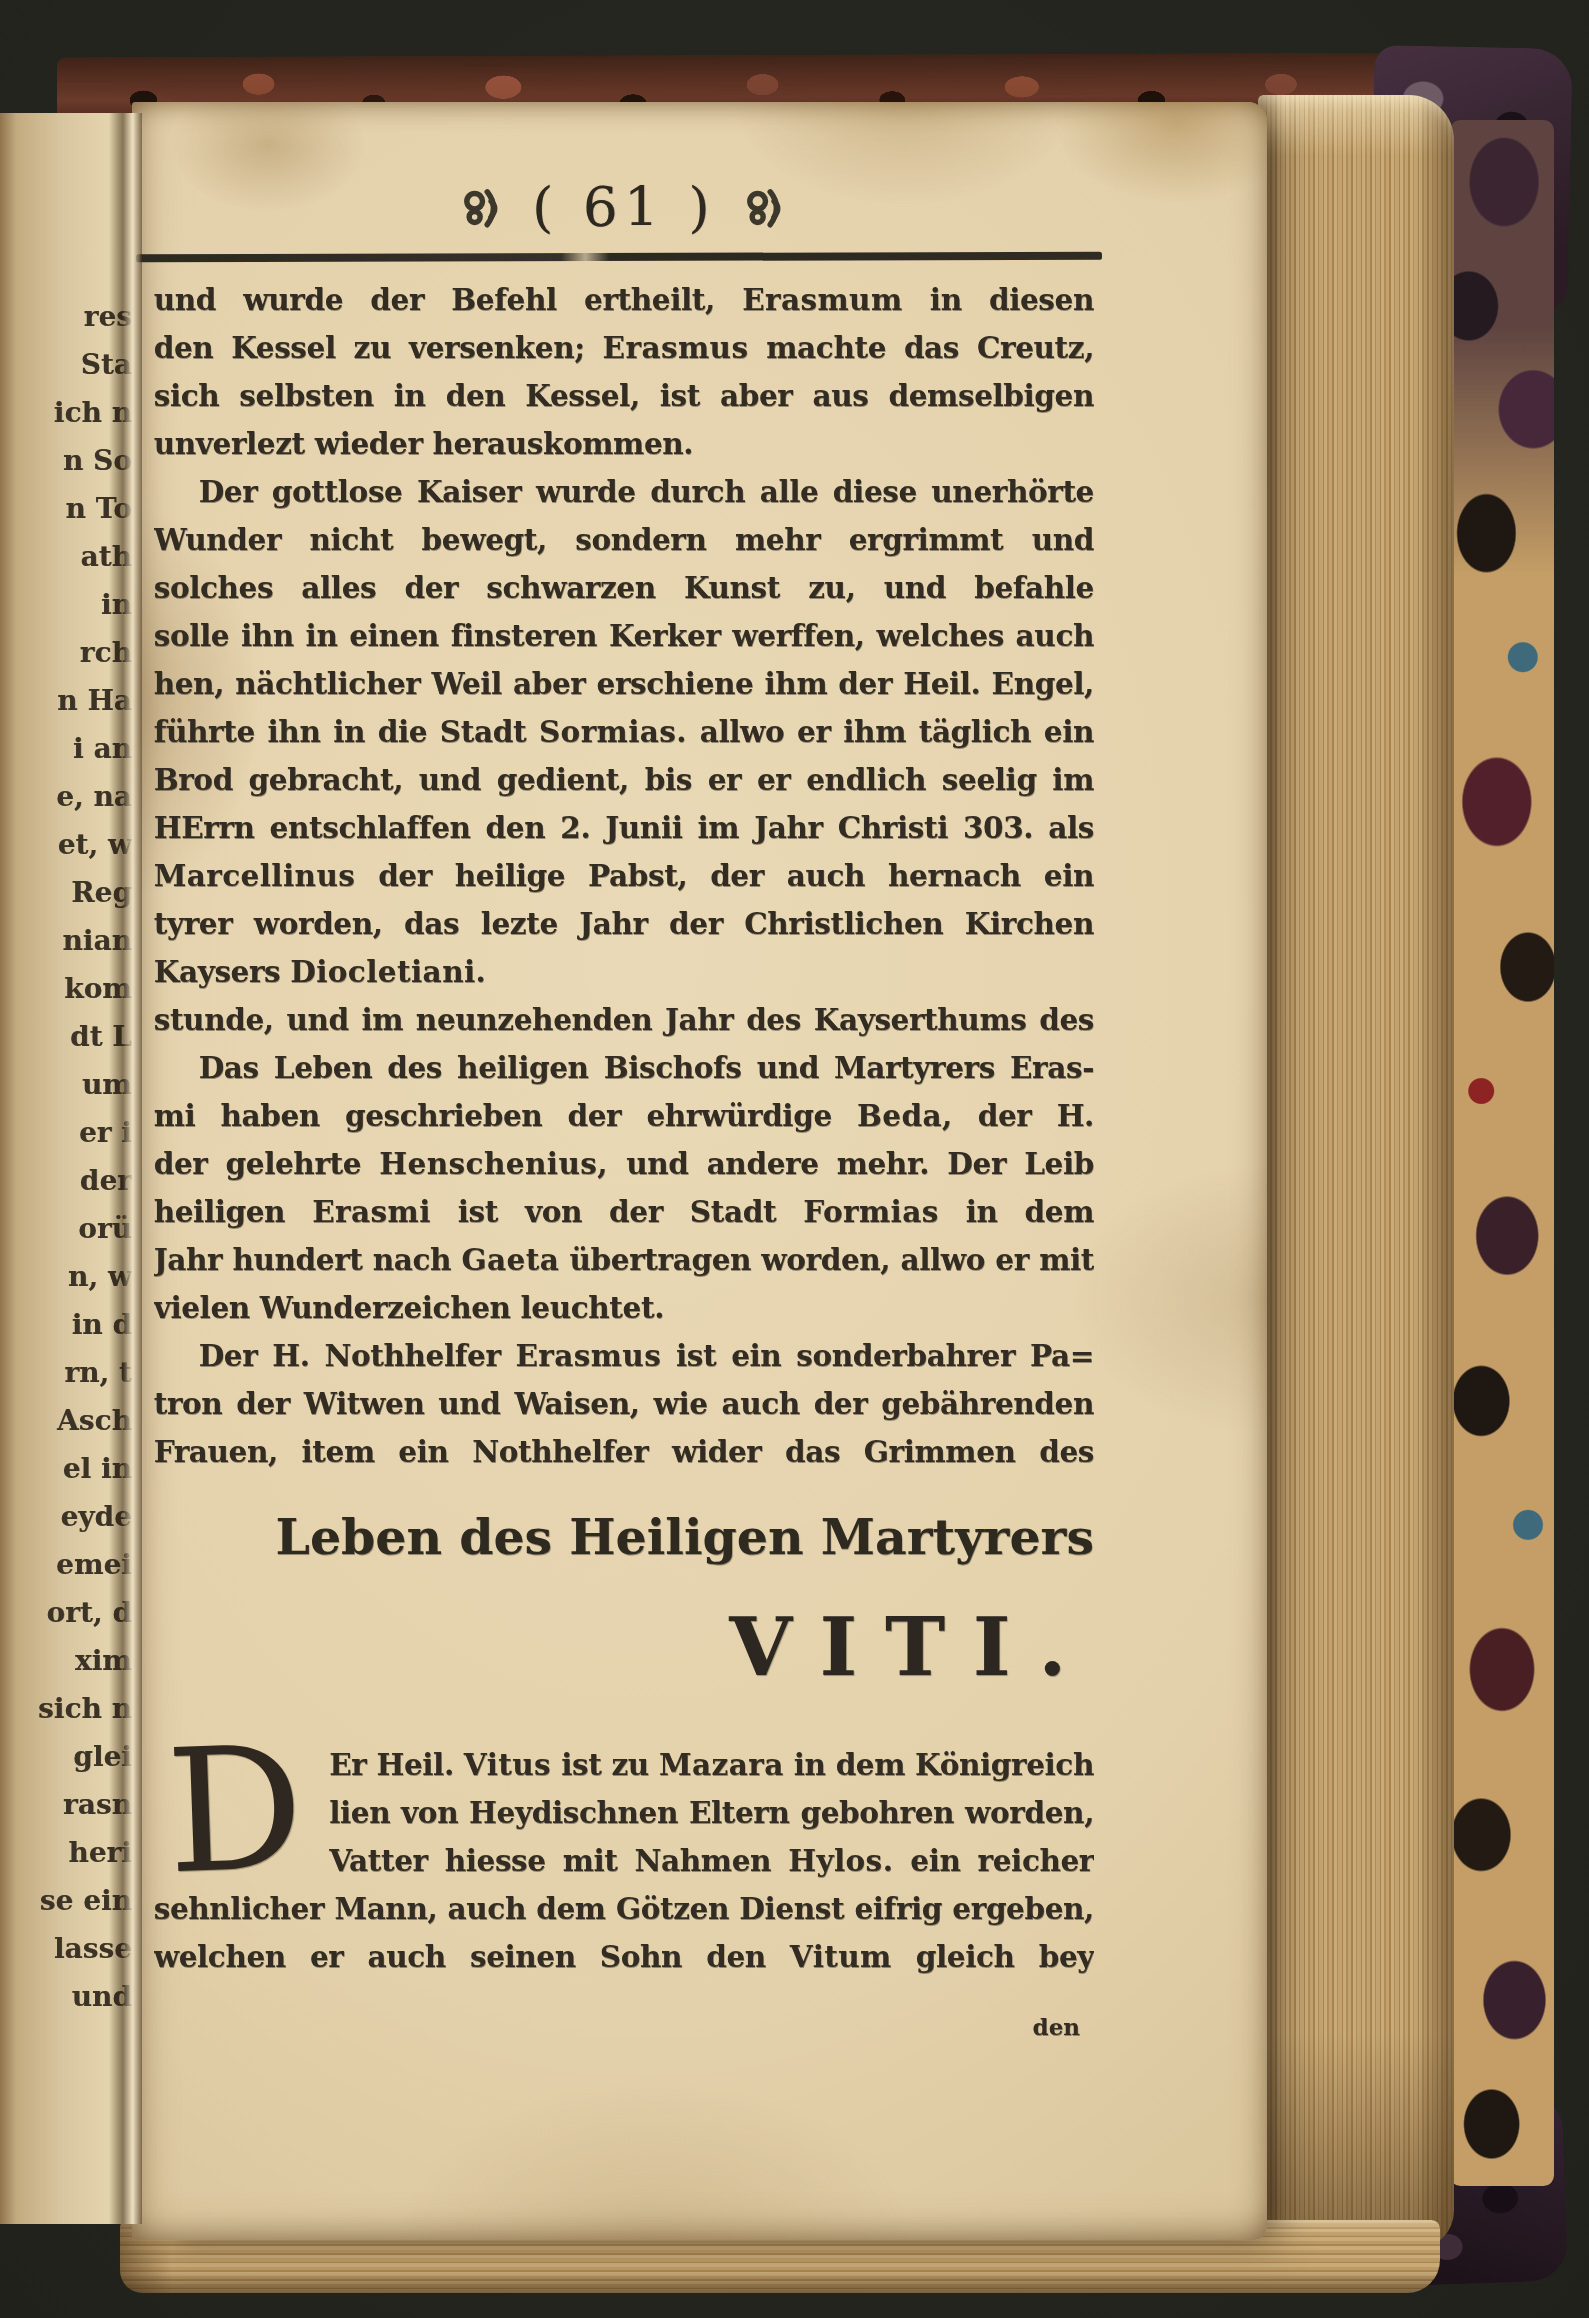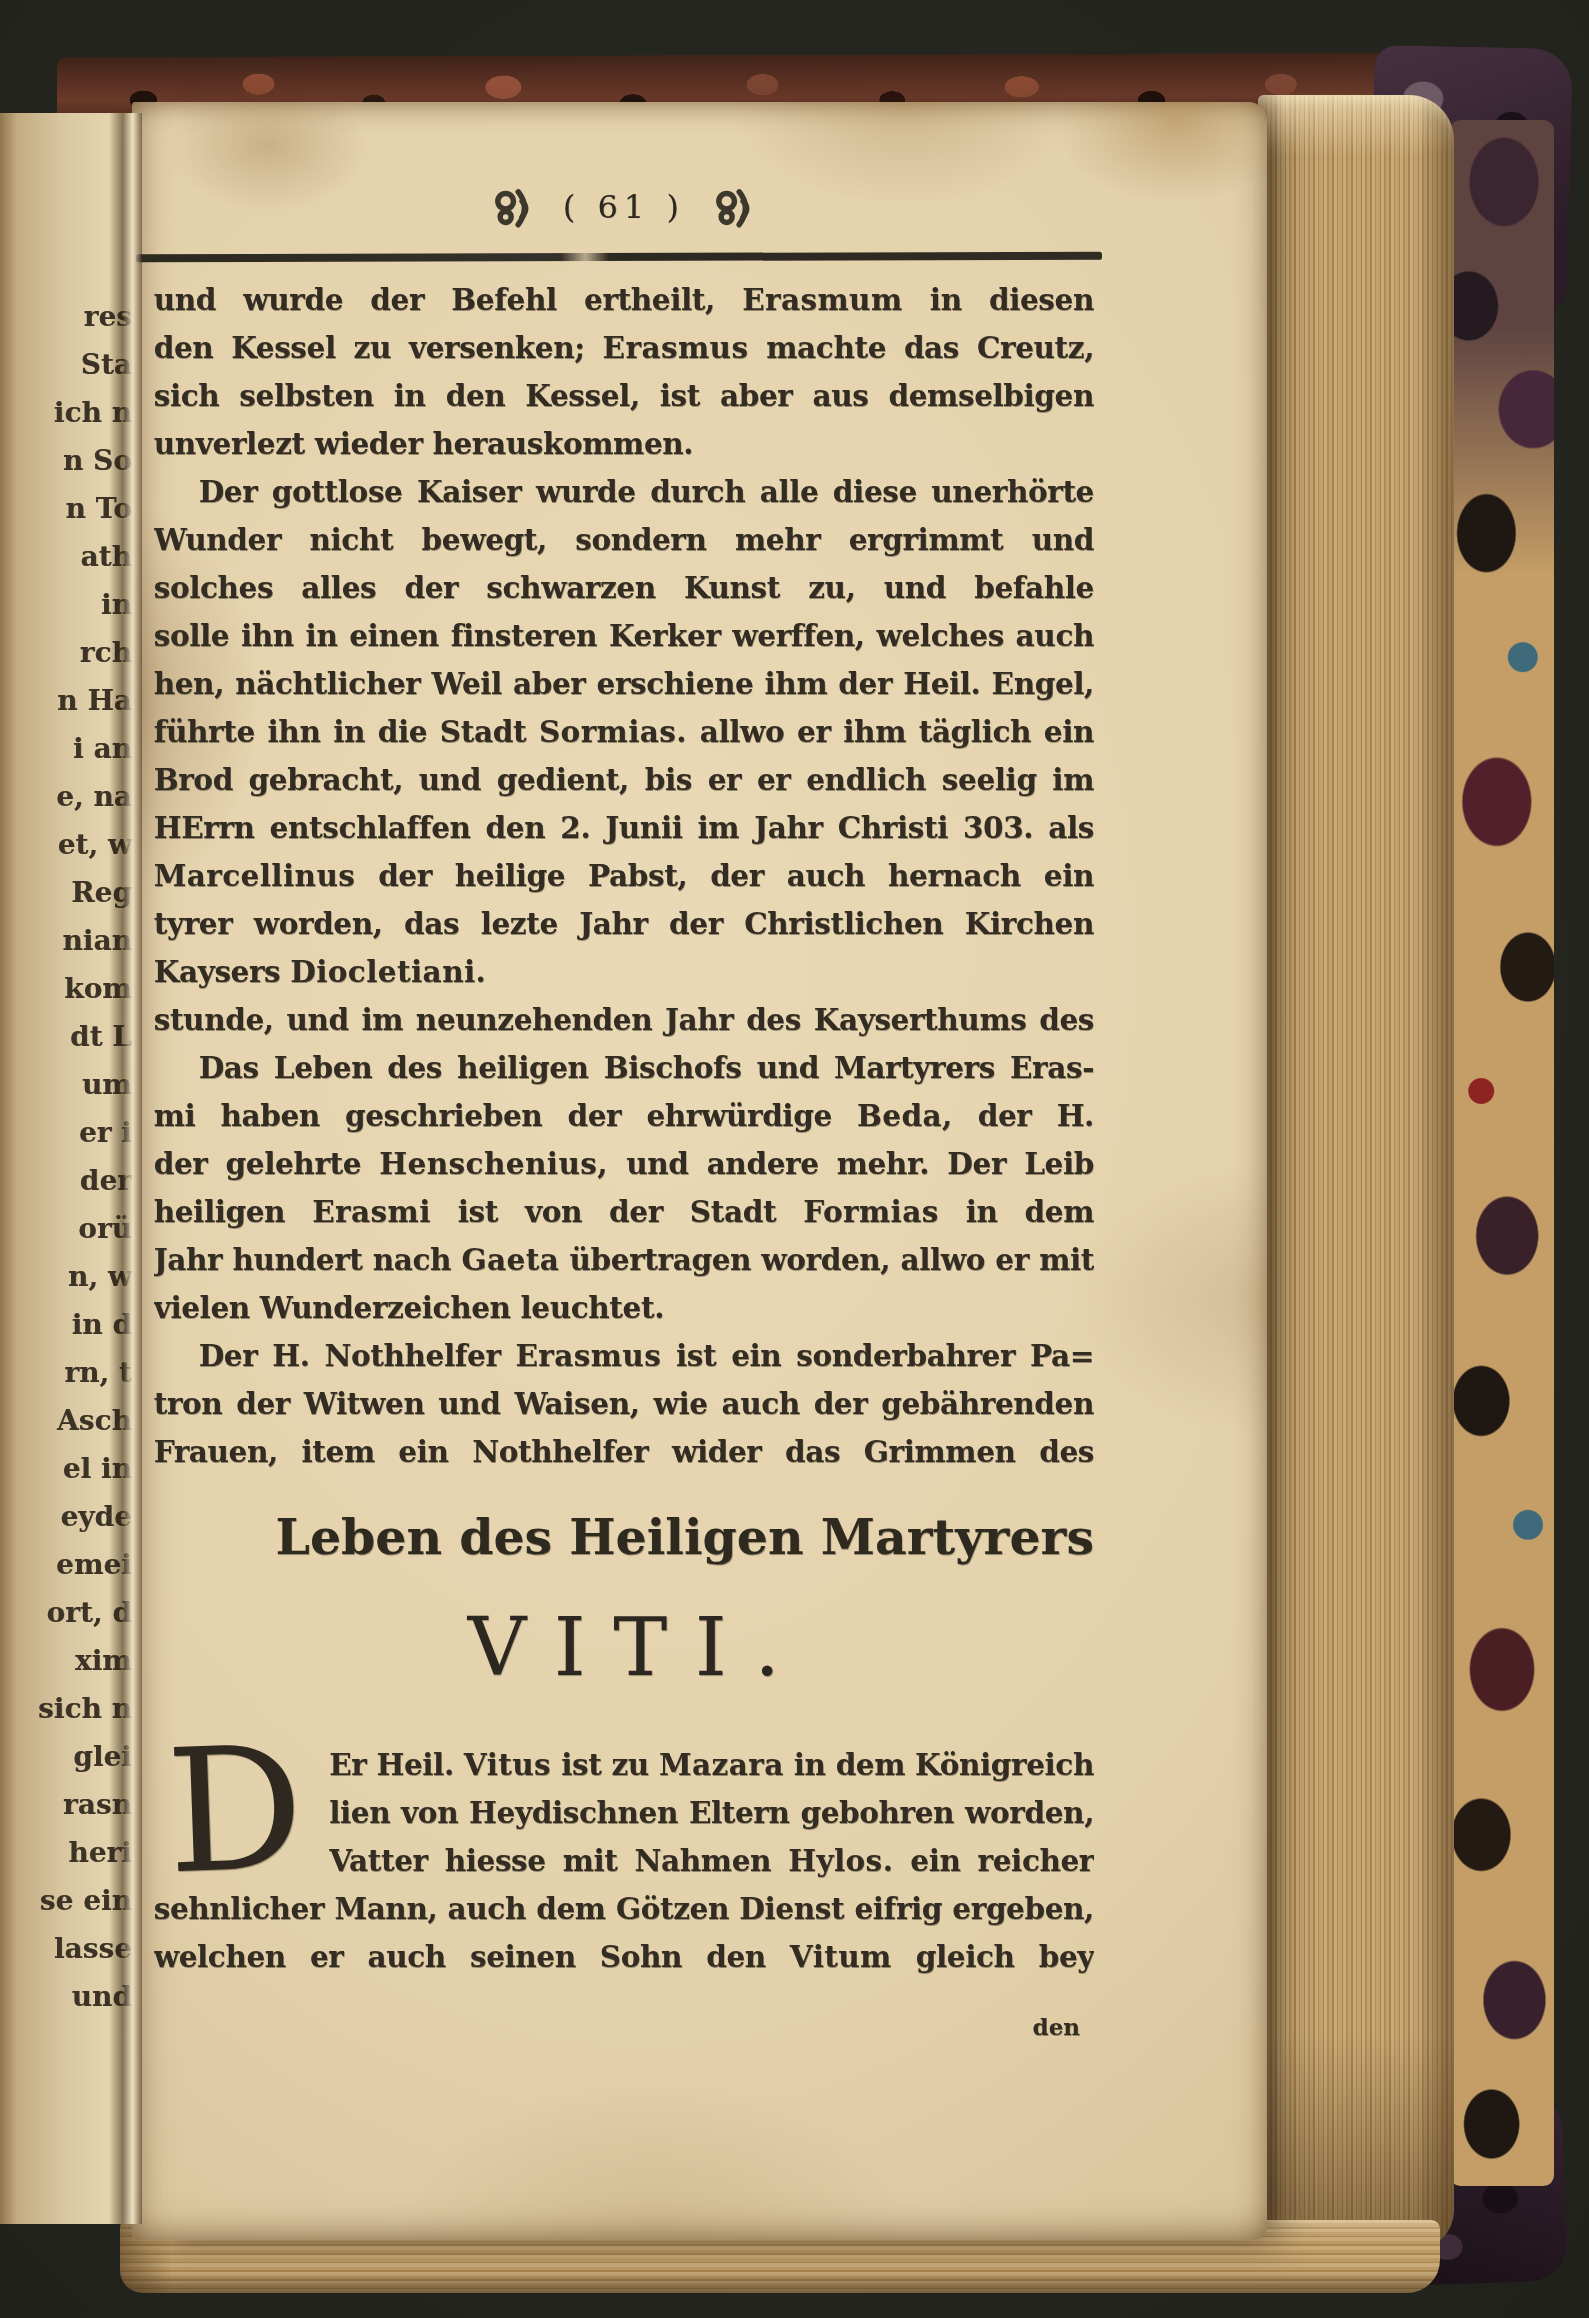--- a/index.html
+++ b/index.html
@@ -127,21 +127,21 @@
       radial-gradient(364px 225px at 46% 100%, rgba(140,100,50,0.16), transparent 70%),
       radial-gradient(139px 95px at 12% 2%, rgba(140,100,50,0.3), transparent 70%);
   }
   .page-inner{position:relative;padding:0 173px 0 21.7px;}
   
   .header{
     margin-top:73px;height:64px;display:flex;align-items:center;justify-content:center;gap:26px;
     color:#2f2a20;
   }
   .page-number{
-    font-size:32px;letter-spacing:6px;font-weight:normal;color:#2e2920;
+    font-size:55px;letter-spacing:6px;font-weight:normal;color:#2e2920;
     text-shadow:0.4px 0.4px 0.7px rgba(50,40,25,0.5);
   }
   .fleuron{width:47px;height:47px;display:block;opacity:0.92;}
   .rule{
     margin-top:14px;margin-left:-17.3px;width:966px;height:7.8px;border-radius:2.6px;
     background:linear-gradient(90deg,#2c2920 0%, #35302a 44%, rgba(44,41,32,0.25) 46.5%, #2c2920 49%, #302b23 100%);
     transform:rotate(-0.15deg);
   }
   
   .body{margin-top:15.6px;color:#322c22;}
@@ -152,22 +152,22 @@
   .bl.last{text-align-last:left;}
   .para.indent .bl:first-child{text-indent:45px;}
   .rom{font-weight:bold;letter-spacing:0.4px;}
   
   .heading{
     margin:22.5px 0 0 0;height:76px;line-height:76px;text-align:right;
     font-size:49px;font-weight:bold;color:#2f2a20;
     text-shadow:0.6px 0.6px 0.7px rgba(52,42,26,0.45);
   }
   .viti{
-    margin-top:7px;height:130px;line-height:130px;text-align:center;
-    font-size:81px;font-weight:normal;letter-spacing:0.34em;text-indent:0.34em;
+    margin-top:7px;height:130px;line-height:130px;text-align:right;
+    font-size:81px;font-weight:bold;letter-spacing:0.34em;text-indent:0.34em;
     color:#2c2720;text-shadow:0.7px 0.7px 0.9px rgba(52,42,26,0.4);
   }
   
   .para.vitus{margin-top:29.5px;}
   .dropcap{
     float:left;width:172px;height:139px;margin:3.5px 8.7px 0 -5.2px;
     font-size:170px;line-height:130px;text-align:center;font-weight:normal;
     color:#2f2820;transform:rotate(-2deg);
     text-shadow:0.9px 0.9px 0.9px rgba(52,42,26,0.4);
   }

